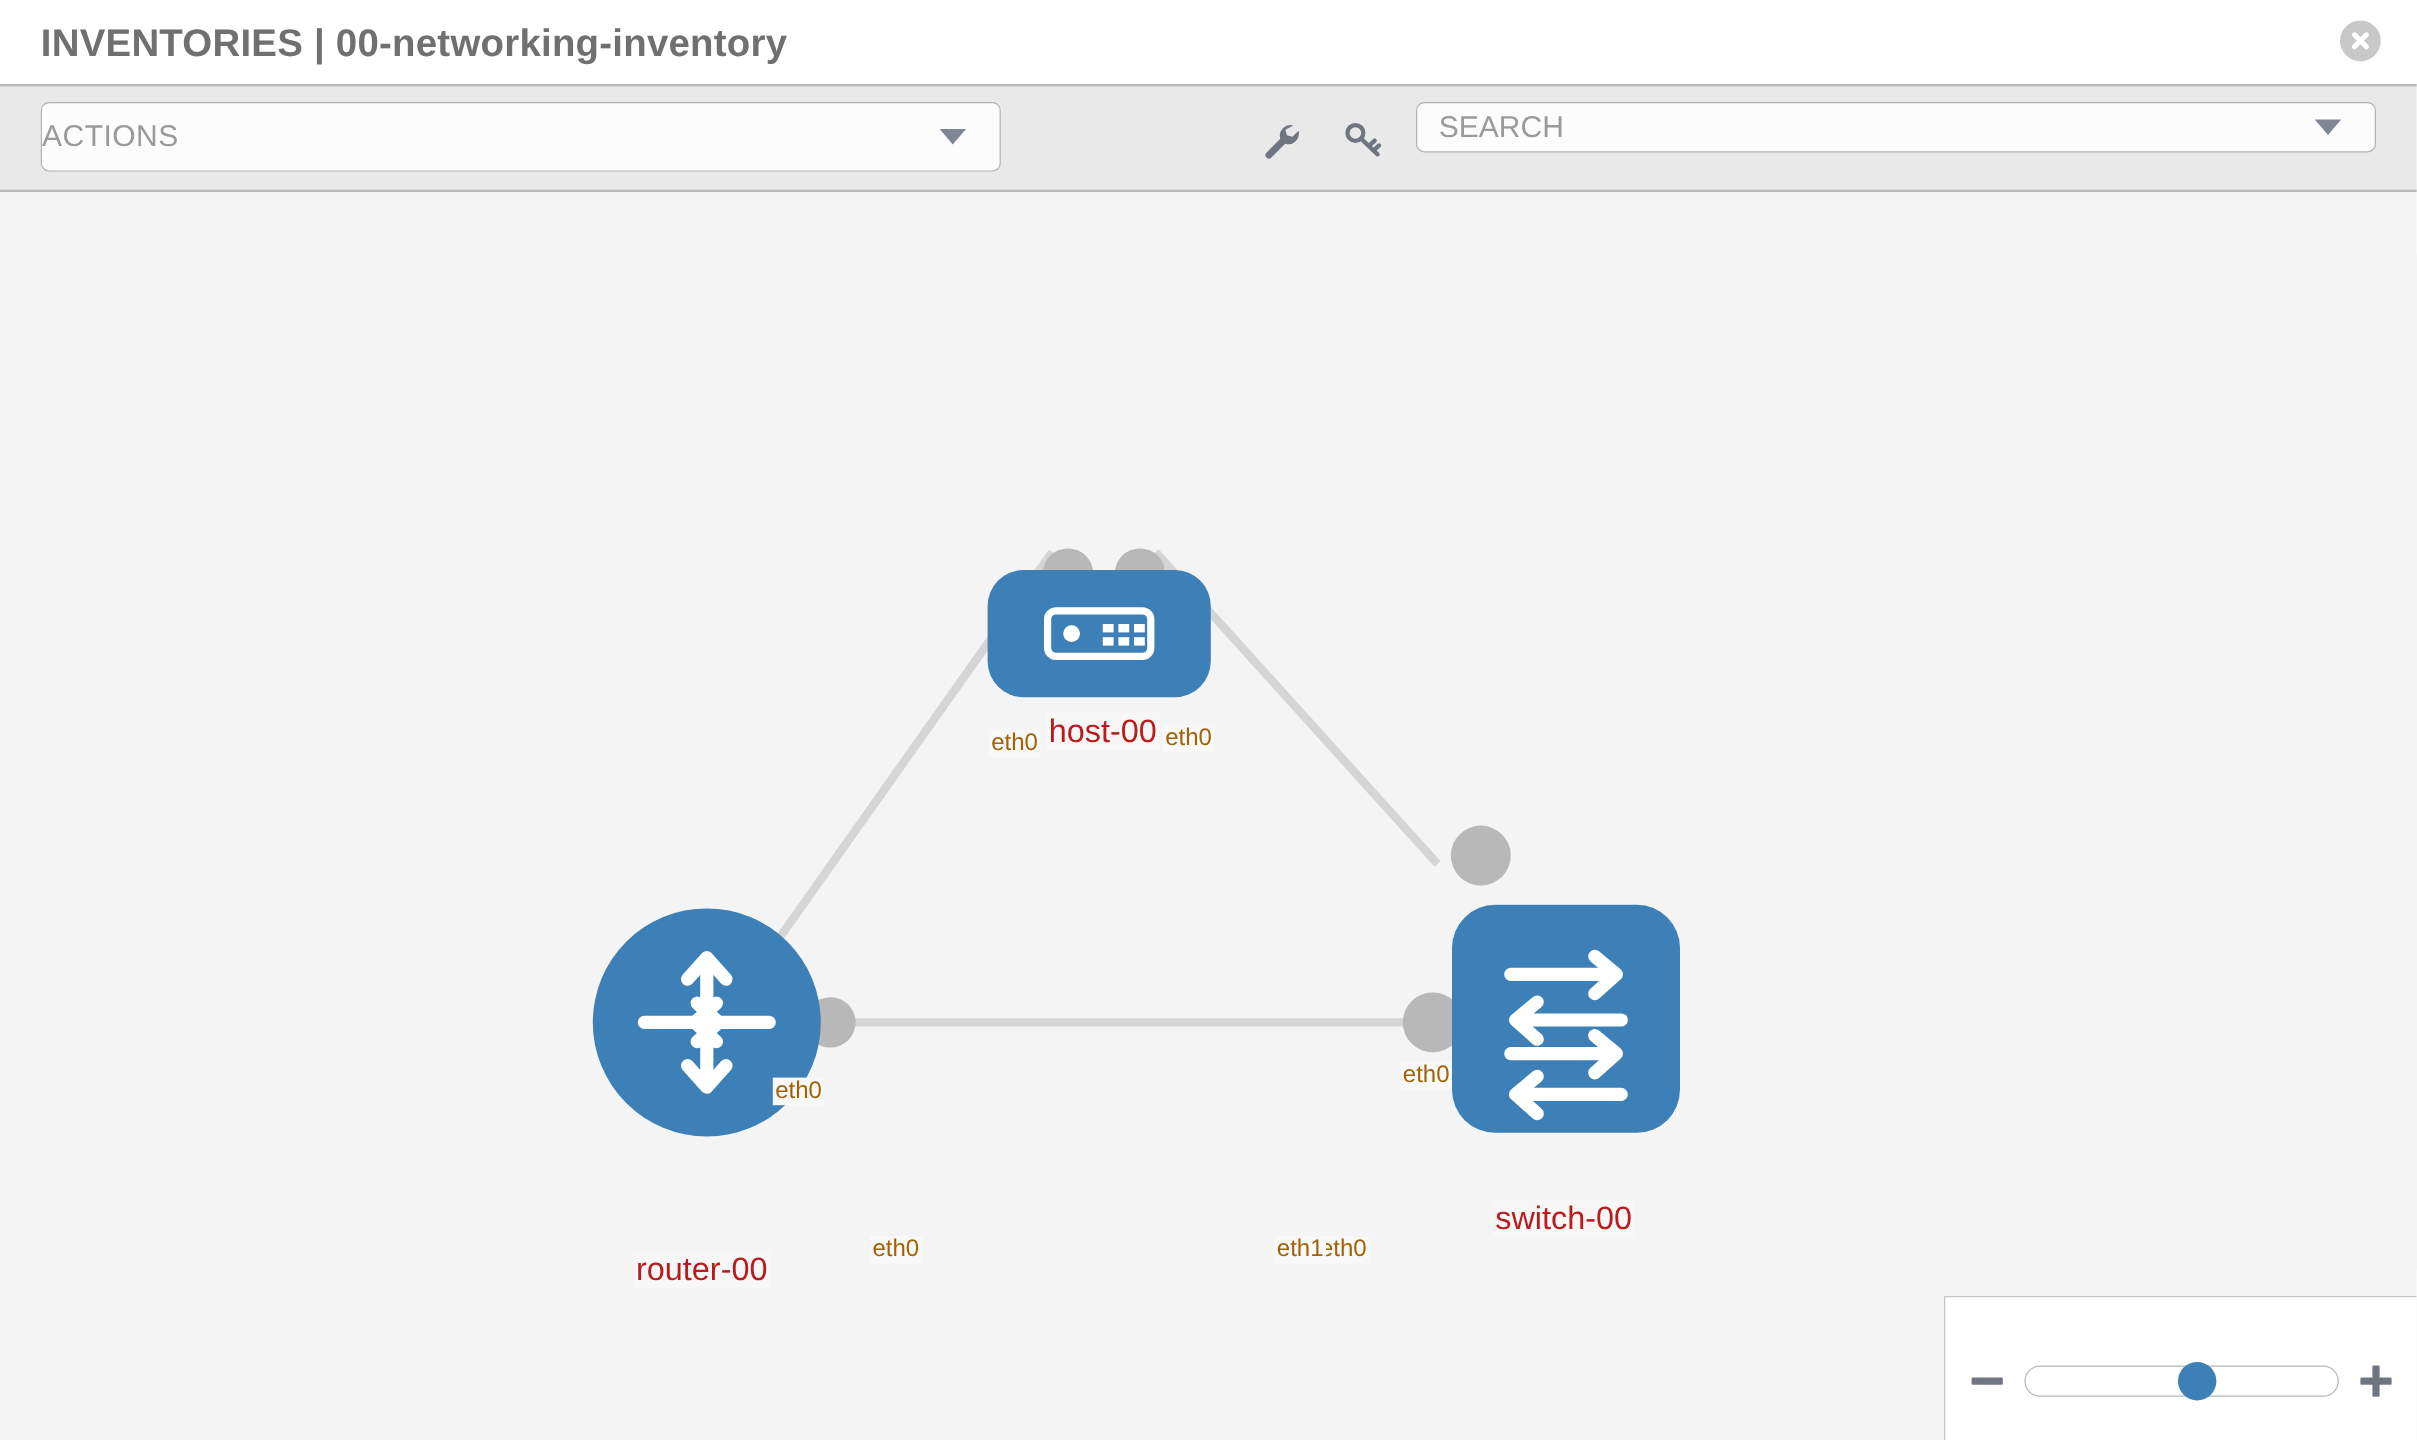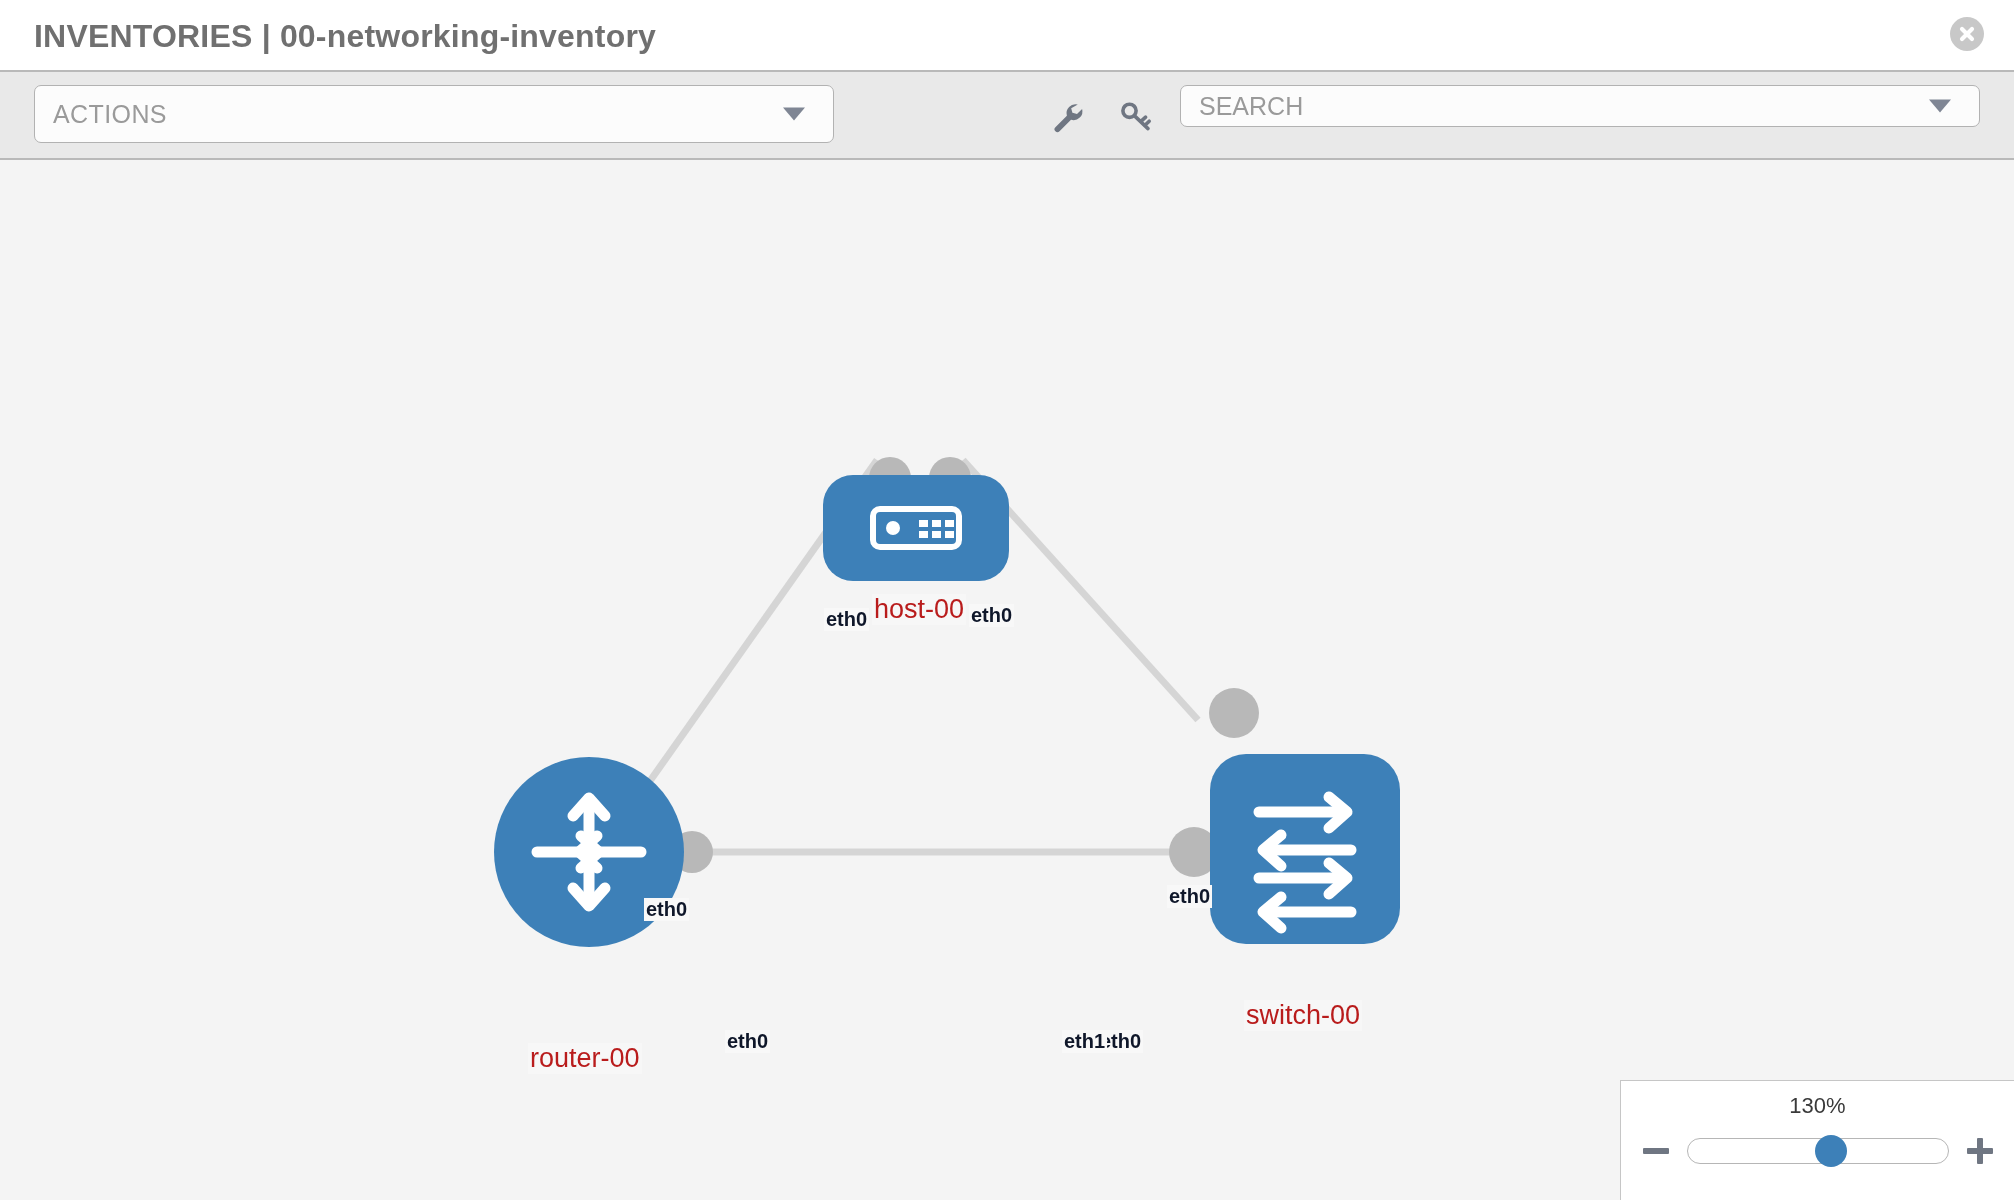--- a/index.html
+++ b/index.html
@@ -71,21 +71,20 @@
     width: 800px;
     height: 58px;
     background: #fcfcfc;
     border: 1px solid #b2b2b2;
     border-radius: 7px;
     display: flex;
     align-items: center;
     cursor: pointer;
   }
   .actions-select .sel-label {
-    margin-left: 18px;
     font-size: 25px;
     color: #9a9a9a;
     letter-spacing: 0.4px;
   }
   .caret {
     position: absolute;
     right: 28px;
     top: 50%;
     transform: translateY(-50%);
     width: 0; height: 0;
@@ -151,25 +150,24 @@
     position: absolute;
     font-size: 27px;
     color: #b91c1c;
     background: #f7f7f7;
     white-space: nowrap;
     padding: 0 2px;
   }
   .iface-label {
     position: absolute;
     font-size: 20px;
-    color: #0f172a;
+    color: #a16207;
     background: #f8f8f8;
     white-space: nowrap;
     padding: 0 2px;
-    font-weight: bold;
   }
 
   
   .zoom-panel {
     position: absolute;
     right: 0;
     bottom: 0;
     width: 394px;
     height: 120px;
     background: #ffffff;
@@ -353,21 +351,20 @@
 
     <div class="iface-label" style="left:824px; top:448px;">eth0</div>
     <div class="iface-label" style="left:969px; top:444px;">eth0</div>
     <div class="iface-label" style="left:644px; top:738px;">eth0</div>
     <div class="iface-label" style="left:1167px; top:725px;">eth0</div>
     <div class="iface-label" style="left:725px; top:870px;">eth0</div>
     <div class="iface-label" style="left:1098px; top:870px;">eth0</div>
     <div class="iface-label" style="left:1062px; top:870px;text-align:center;">eth1</div>
 
     <div class="zoom-panel">
-      <div class="zoom-value">130%</div>
       <div class="zoom-row">
         <div class="zoom-minus"></div>
         <div class="zoom-track">
           <div class="zoom-thumb" id="zoom-thumb" style="left: 55%;"></div>
         </div>
         <div class="zoom-plus"></div>
       </div>
     </div>
 
   </div>

